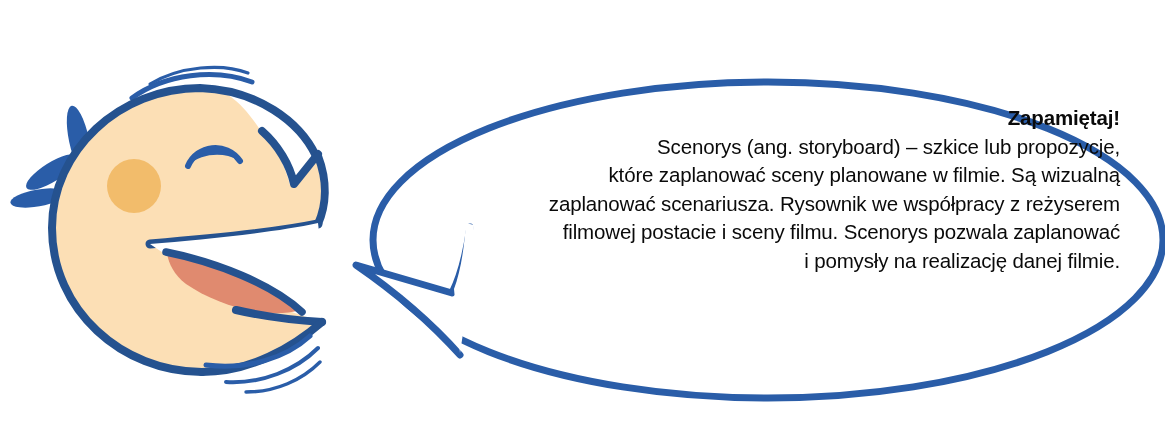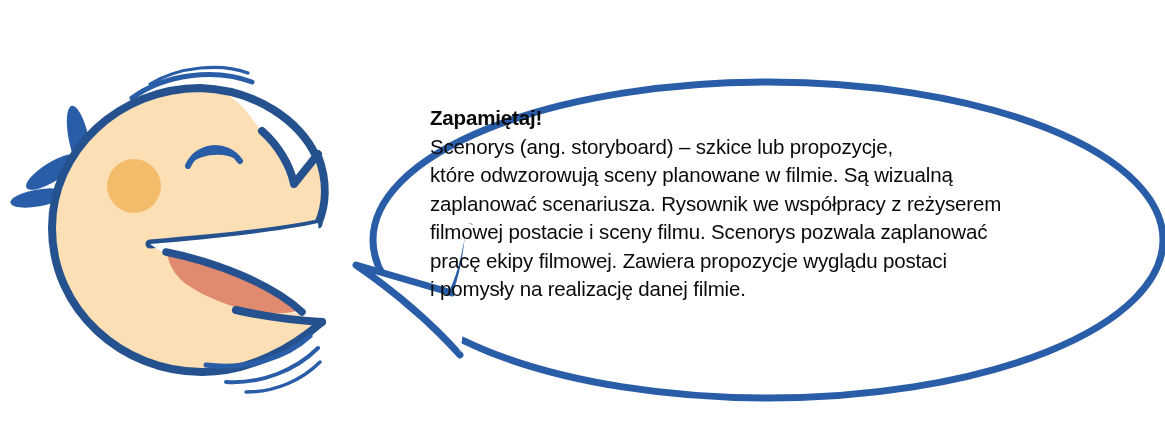--- a/index.html
+++ b/index.html
@@ -23,21 +23,21 @@
     left: 0;
   }
   #mascot-svg { width: 380px; height: 431px; left: 0; top: 0; }
   #bubble-svg { width: 820px; height: 400px; left: 348px; top: 55px; }
 
   #bubble-text {
     position: absolute;
     left: 430px;
     top: 104px;
     width: 690px;
-    text-align: left;
+    text-align: right;
     font-family: "Liberation Sans", sans-serif;
     font-size: 20.5px;
     line-height: 28.5px;
     color: #0a0a0a;
     letter-spacing: -0.15px;
     z-index: 5;
   }
   #bubble-text .ln { display: block; white-space: nowrap; }
   #bubble-text .b { font-weight: normal; }
   .hdr { font-weight: bold; }
@@ -121,20 +121,19 @@
              C 118 200, 112 222, 104 238
              L 8 210
              C 40 232, 78 262, 112 300" fill="#ffffff" stroke="#2A5DA8" stroke-width="7" stroke-linecap="round" stroke-linejoin="round"></path>
 
     <path d="M 118 168 C 116 196, 112 218, 106 234 L 112 298 C 118 262, 124 214, 126 170 Z" fill="#ffffff"></path>
   </svg>
 
   <div id="bubble-text">
     <span class="ln hdr">Zapamiętaj!</span>
     <span class="ln"><b class="b">Scenorys</b><span> (ang. storyboard) – szkice lub propozycje,</span></span>
-    <span class="ln">które odwzorowują sceny planowane w filmie. Są wizualną</span>
+    <span class="ln">które zaplanować sceny planowane w filmie. Są wizualną</span>
     <span class="ln">zaplanować scenariusza. Rysownik we współpracy z reżyserem</span>
     <span class="ln">filmowej postacie i sceny filmu. Scenorys pozwala zaplanować</span>
-    <span class="ln">pracę ekipy filmowej. Zawiera propozycje wyglądu postaci</span>
     <span class="ln">i pomysły na realizację danej filmie.</span>
   </div>
 
 </div>
 
 </body></html>

